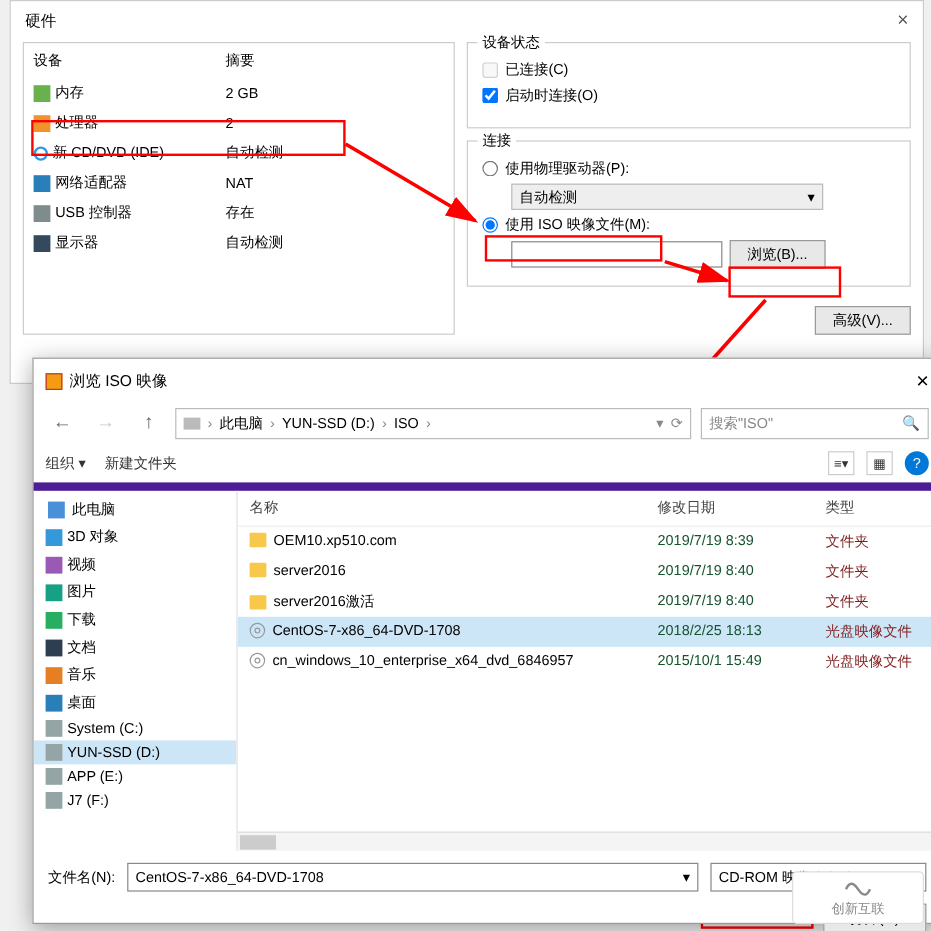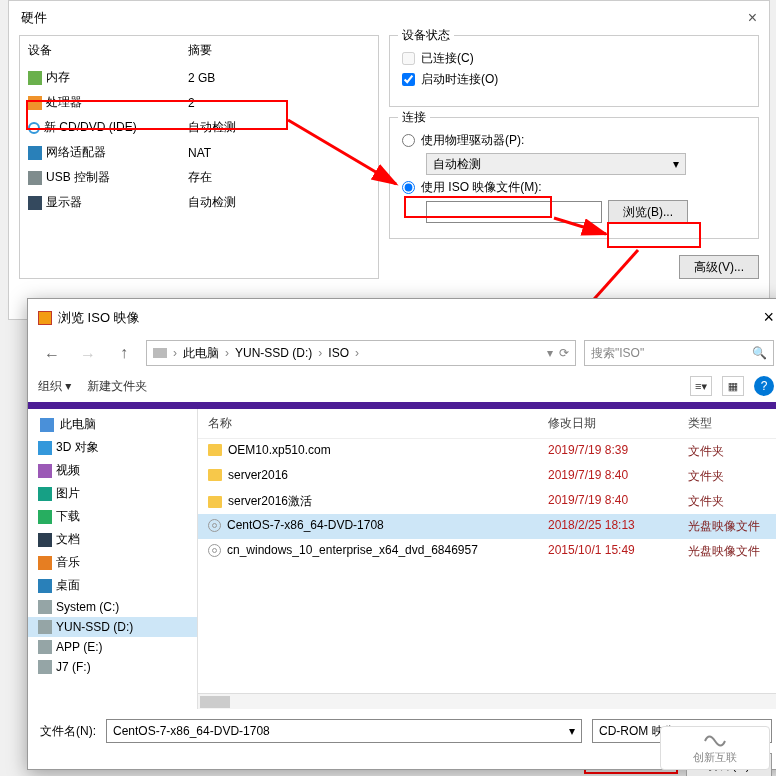--- a/index.html
+++ b/index.html
@@ -52,21 +52,21 @@
 .side-item .ic { width: 14px; height: 14px; display: inline-block; position: absolute; left: 10px; }
 .side-item.lvl0 { padding-left: 12px; font-weight: 400; }
 .side-item.lvl0 .ic { position: static; }
 
 .fd-main { flex: 1; overflow: auto; position: relative; }
 .fm-head { display: flex; font-size: 12px; padding: 6px 10px; color: #444; border-bottom: 1px solid #eee; }
 .fm-head .n { width: 340px; } .fm-head .d { width: 140px; } .fm-head .t { flex: 1; }
 .fm-row { display: flex; font-size: 12px; padding: 4px 10px; align-items: flex-start; }
 .fm-row.sel { background: #cde6f7; }
 .fm-row .n { width: 340px; display: flex; align-items: center; gap: 6px; }
-.fm-row .d { width: 140px; color: #b91c1c; } .fm-row .t { flex: 1; color: #7f1d1d; }
+.fm-row .d { width: 140px; color: #14532d; } .fm-row .t { flex: 1; color: #7f1d1d; }
 .folder-ic { width: 14px; height: 12px; background: #f7c84a; border-radius: 1px; display: inline-block; }
 .iso-ic { width: 13px; height: 13px; border: 1px solid #999; border-radius: 50%; display: inline-block; position: relative; }
 .iso-ic::after { content: ""; position: absolute; inset: 3px; border: 1px solid #999; border-radius: 50%; }
 
 .fd-bottom { padding: 10px 12px; display: flex; align-items: center; gap: 10px; font-size: 12px; }
 .fd-bottom label { white-space: nowrap; }
 .fn-input { flex: 1; height: 24px; border: 1px solid #888; padding: 0 6px; font-size: 12px; display: flex; align-items: center; justify-content: space-between; }
 .ft-select { width: 180px; height: 24px; border: 1px solid #888; padding: 0 6px; font-size: 12px; display: flex; align-items: center; justify-content: space-between; }
 .fd-actions { padding: 0 12px 10px; display: flex; justify-content: flex-end; gap: 8px; }
 

